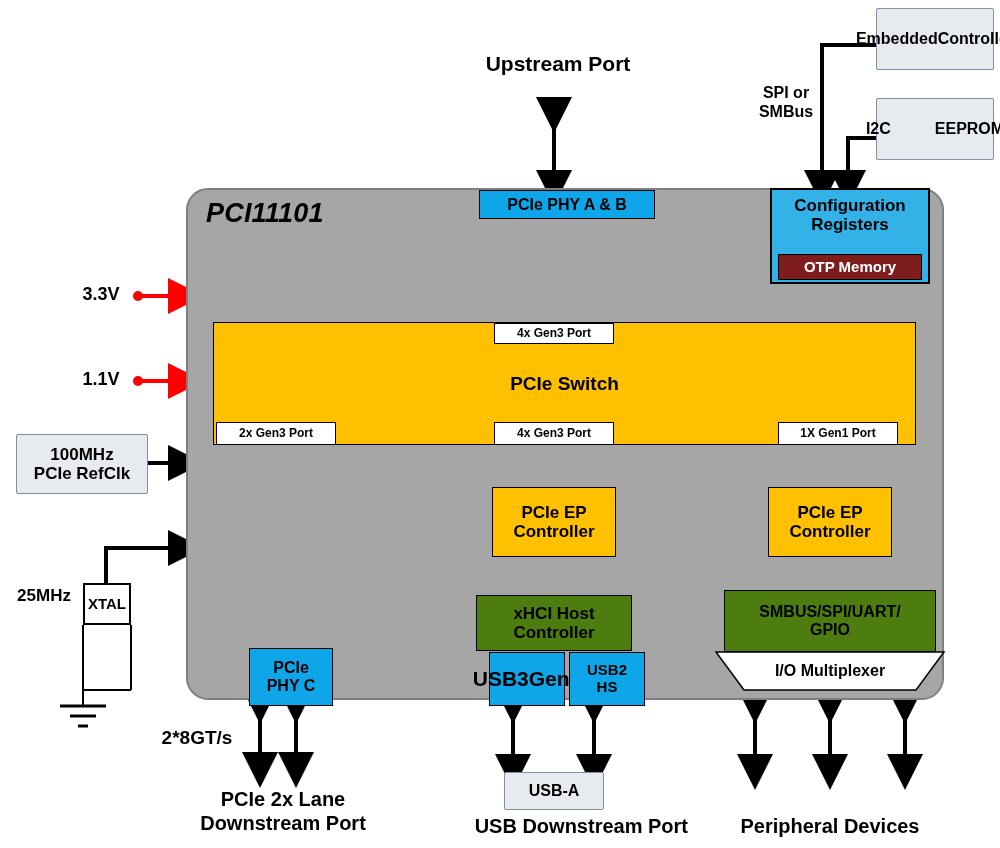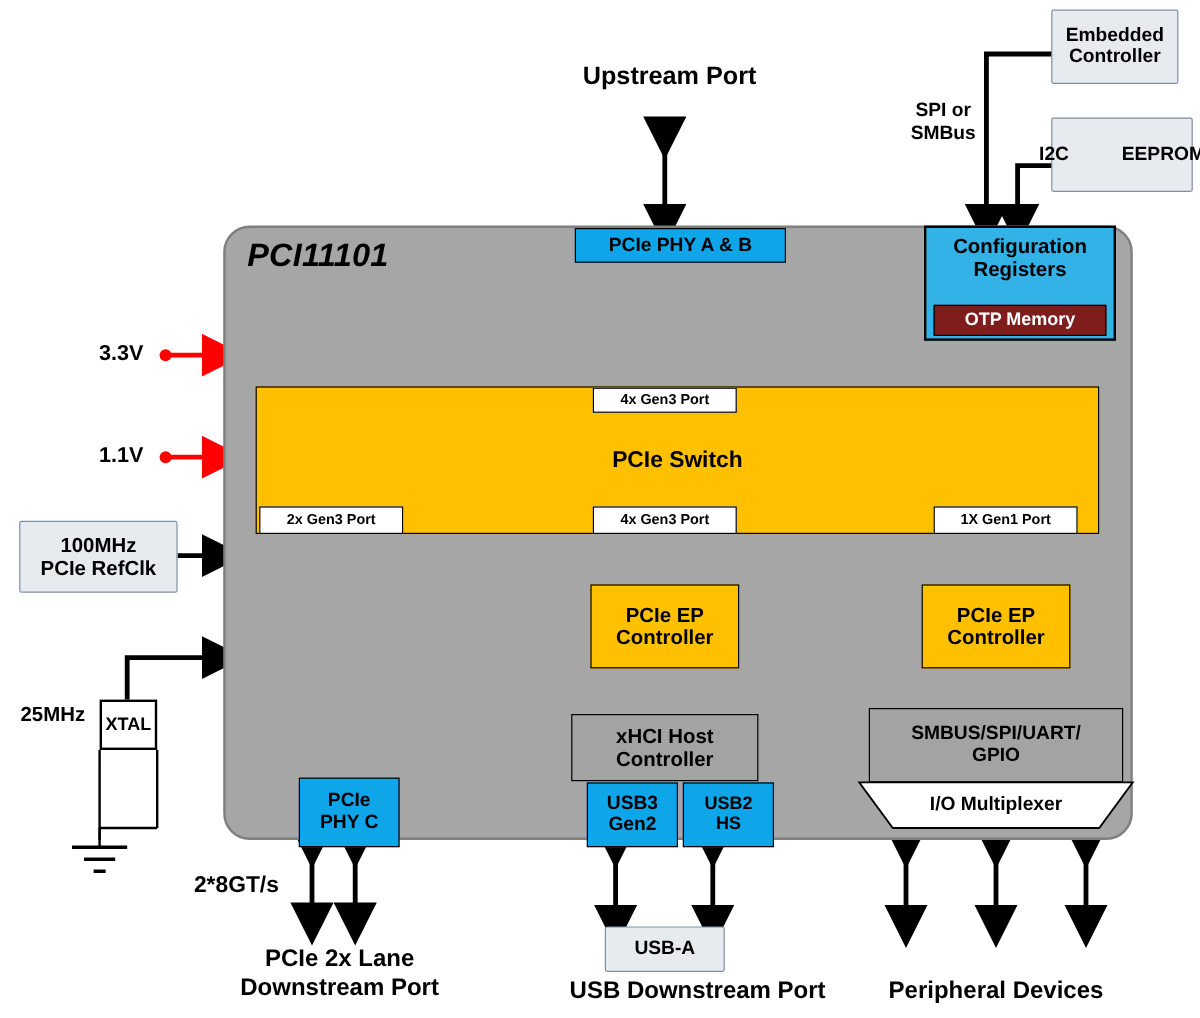--- a/index.html
+++ b/index.html
@@ -20,21 +20,21 @@
     line-height:1.18;font-weight:bold;
   }
   .chip{
     background:#a6a6a6;border:2px solid #7f7f7f;border-radius:22px;
   }
   .chipname{
     font-style:italic;font-weight:bold;font-size:27px;letter-spacing:.2px;
   }
   .yellow{background:#0ea5e9;font-weight:bold;margin-left:13px;}
   .orange{background:#ffc000;font-weight:bold;}
-  .green{background:#a3a3a3;font-weight:bold;}
+  .green{background:#4d7c0f;font-weight:bold;}
   .blue{background:#32b2e6;font-weight:bold;}
   .darkgreen{background:#7f1d1d;font-weight:bold;color:#fff;}
   .grey{background:#e7ebf0;border:1px solid #7f8fa4;font-weight:bold;}
   .port{background:#ffffff;border:1px solid #000;font-size:12px;font-weight:bold;}
   svg{position:absolute;left:0;top:0;width:1000px;height:848px;overflow:visible;}
   .xtal{background:#ffffff;border:2px solid #000;font-weight:bold;font-size:15px;}
 </style>
 </head>
 <body>
 
@@ -118,21 +118,21 @@
 
 <div class="lbl" style="left:178px;top:788px;width:210px;font-size:20px;">
   <div>PCIe 2x Lane</div>
   <div>Downstream Port</div>
 </div>
 
 <div class="lbl" style="left:418px;top:815px;width:270px;font-size:20px;text-align:right;">USB Downstream Port</div>
 
 <div class="lbl" style="left:715px;top:815px;width:230px;font-size:20px;">Peripheral Devices</div>
 
-<div class="box grey" style="left:876px;top:8px;width:106px;height:62px;border-radius:2px;font-size:16px;flex-direction:column;">
+<div class="box grey" style="left:876px;top:8px;width:118px;height:62px;border-radius:2px;font-size:16px;flex-direction:row;">
   <span>Embedded</span>
   <span>Controller</span>
 </div>
 
 <div class="box grey" style="left:876px;top:98px;width:118px;height:62px;border-radius:2px;font-size:16px;flex-direction:row;gap:44px;">
   <span>I2C</span>
   <span>EEPROM</span>
 </div>
 
 <div class="box grey" style="left:16px;top:434px;width:132px;height:60px;border-radius:2px;font-size:17px;flex-direction:column;">
@@ -203,20 +203,20 @@
 <svg style="pointer-events:none;">
   <polygon points="716,652 944,652 916,690 744,690" fill="#ffffff" stroke="#000" stroke-width="1.5"></polygon>
 </svg>
 <div class="lbl" style="left:716px;top:662px;width:228px;font-size:16px;">I/O Multiplexer</div>
 
 <div class="box yellow" style="left:236px;top:648px;width:84px;height:58px;font-size:16px;flex-direction:column;">
   <span>PCIe</span>
   <span>PHY C</span>
 </div>
 
-<div class="box yellow" style="left:476px;top:652px;width:76px;height:54px;font-size:16px;flex-direction:column;">
+<div class="box yellow" style="left:476px;top:652px;width:76px;height:54px;font-size:21px;flex-direction:row;">
   <span>USB3</span>
   <span>Gen2</span>
 </div>
 <div class="box yellow" style="left:556px;top:652px;width:76px;height:54px;font-size:15px;flex-direction:column;">
   <span>USB2</span>
   <span>HS</span>
 </div>
 
 </body></html>

